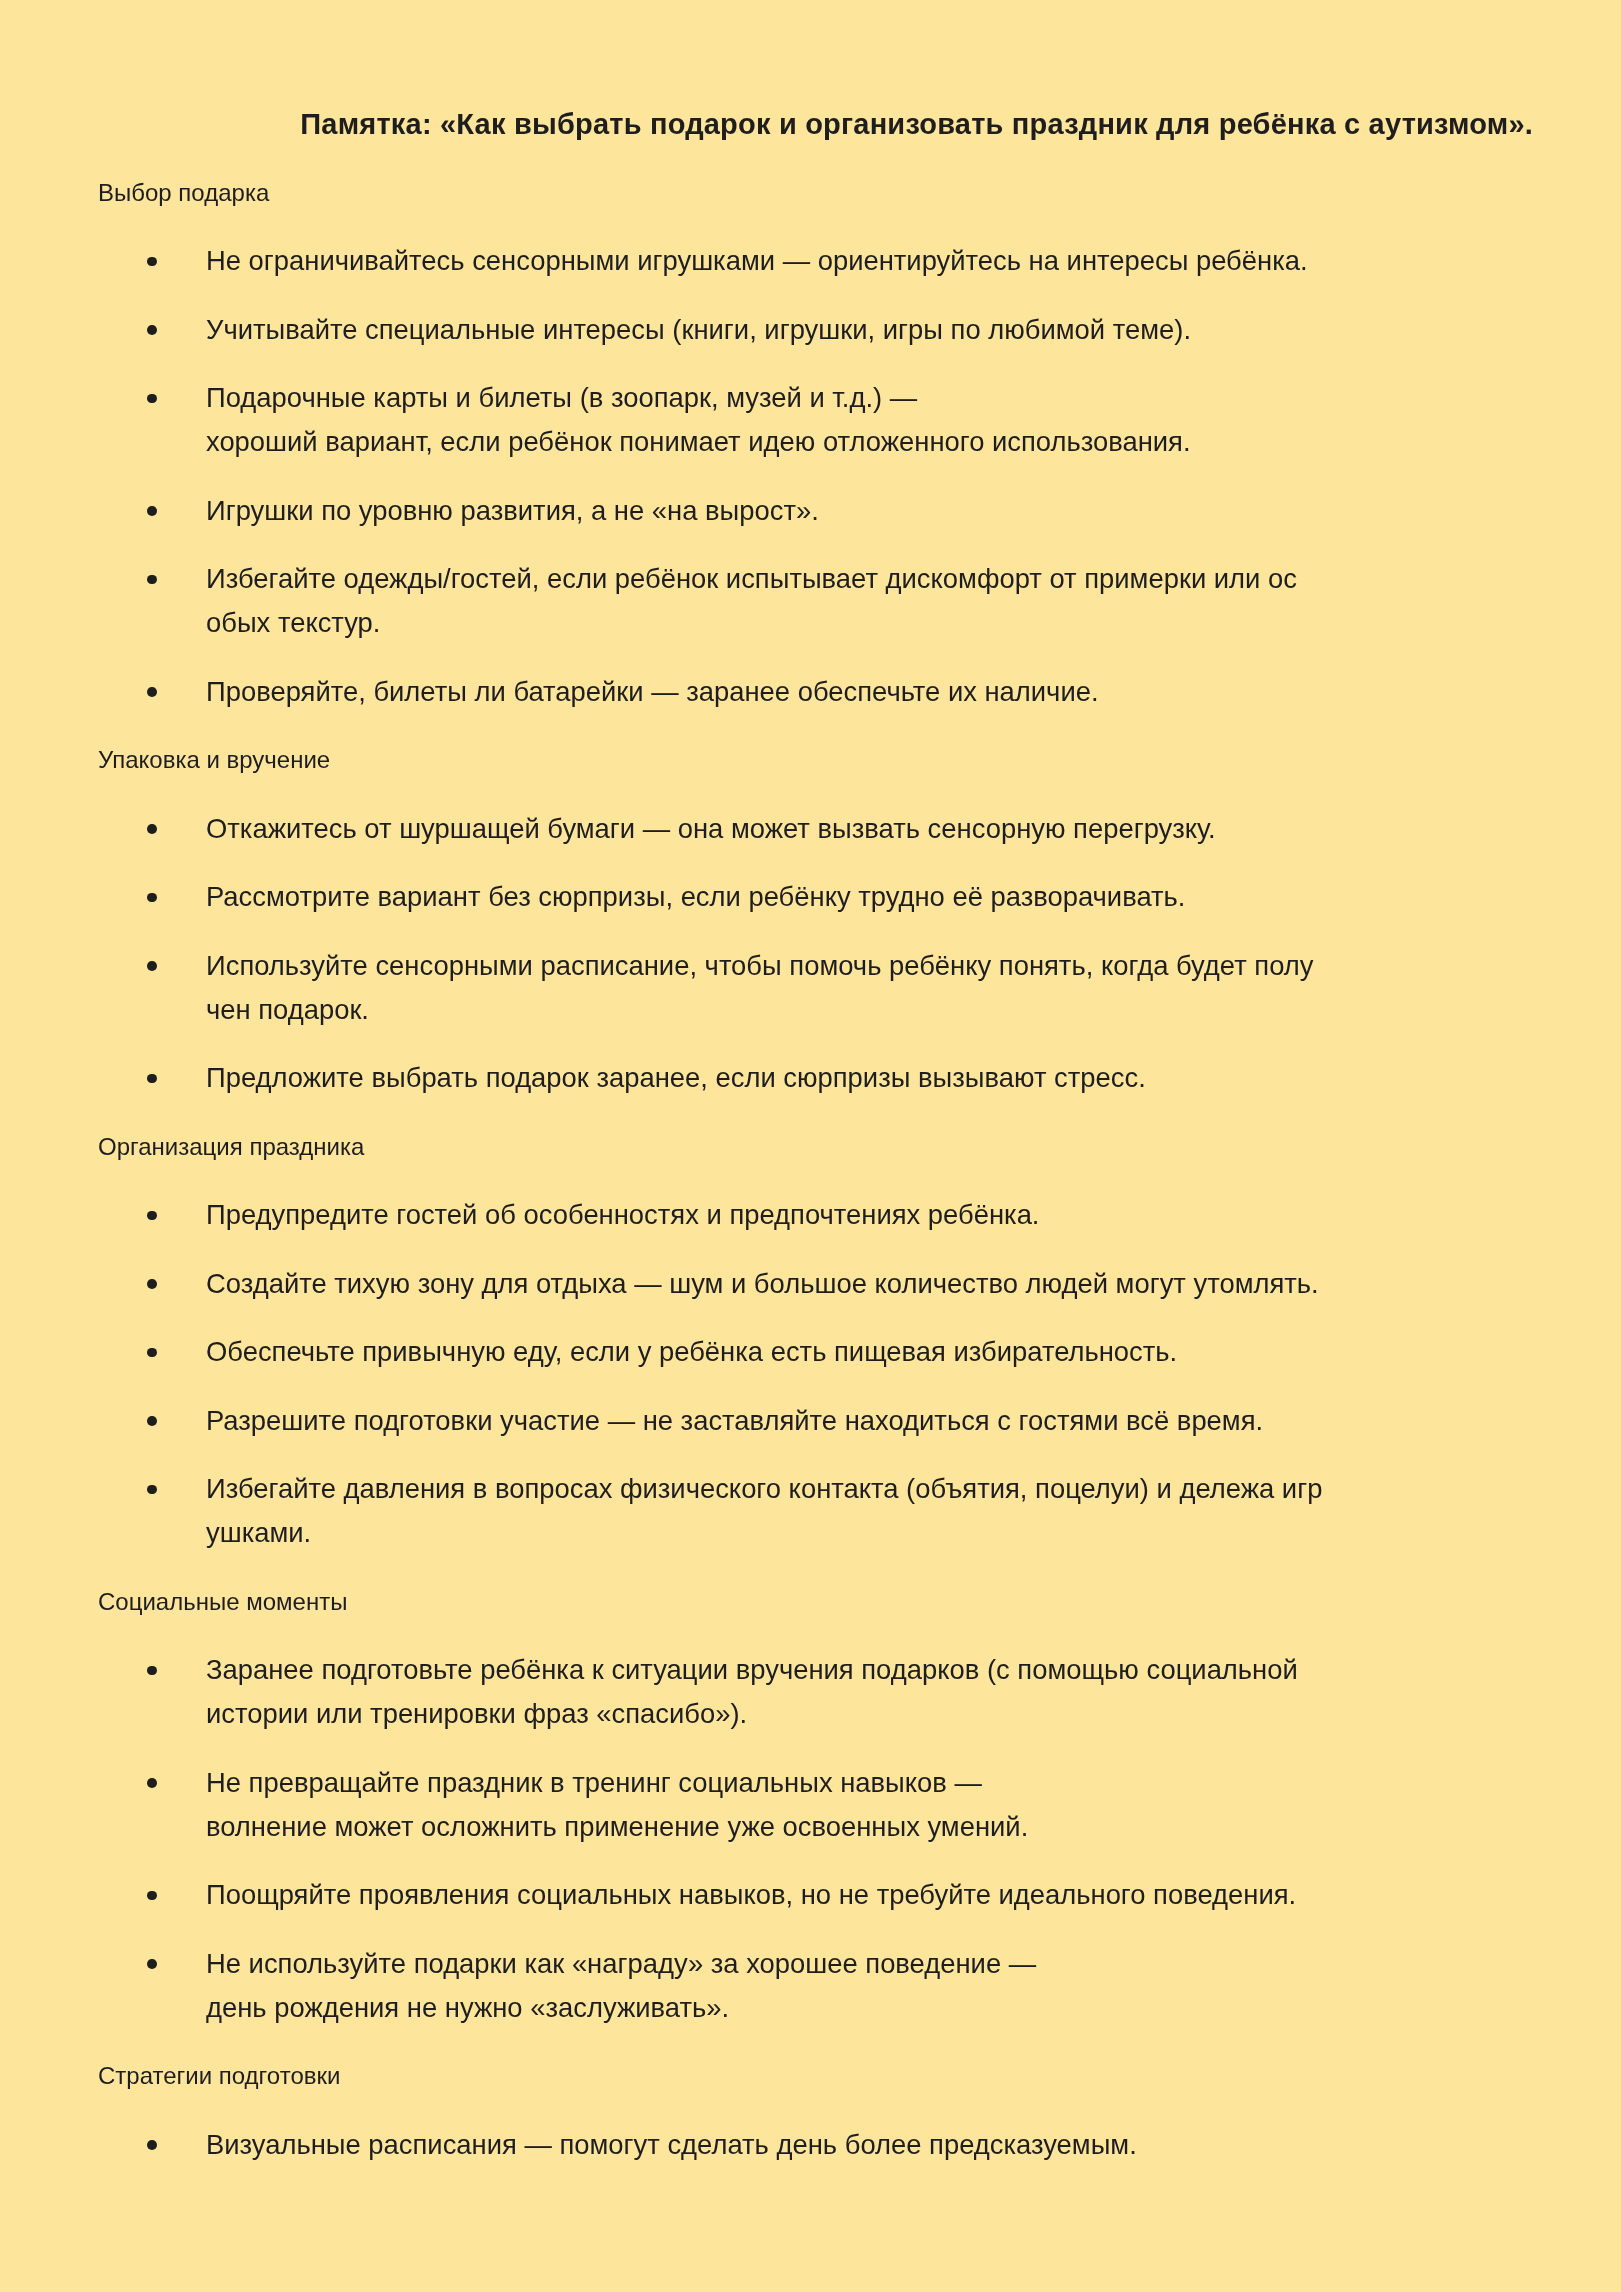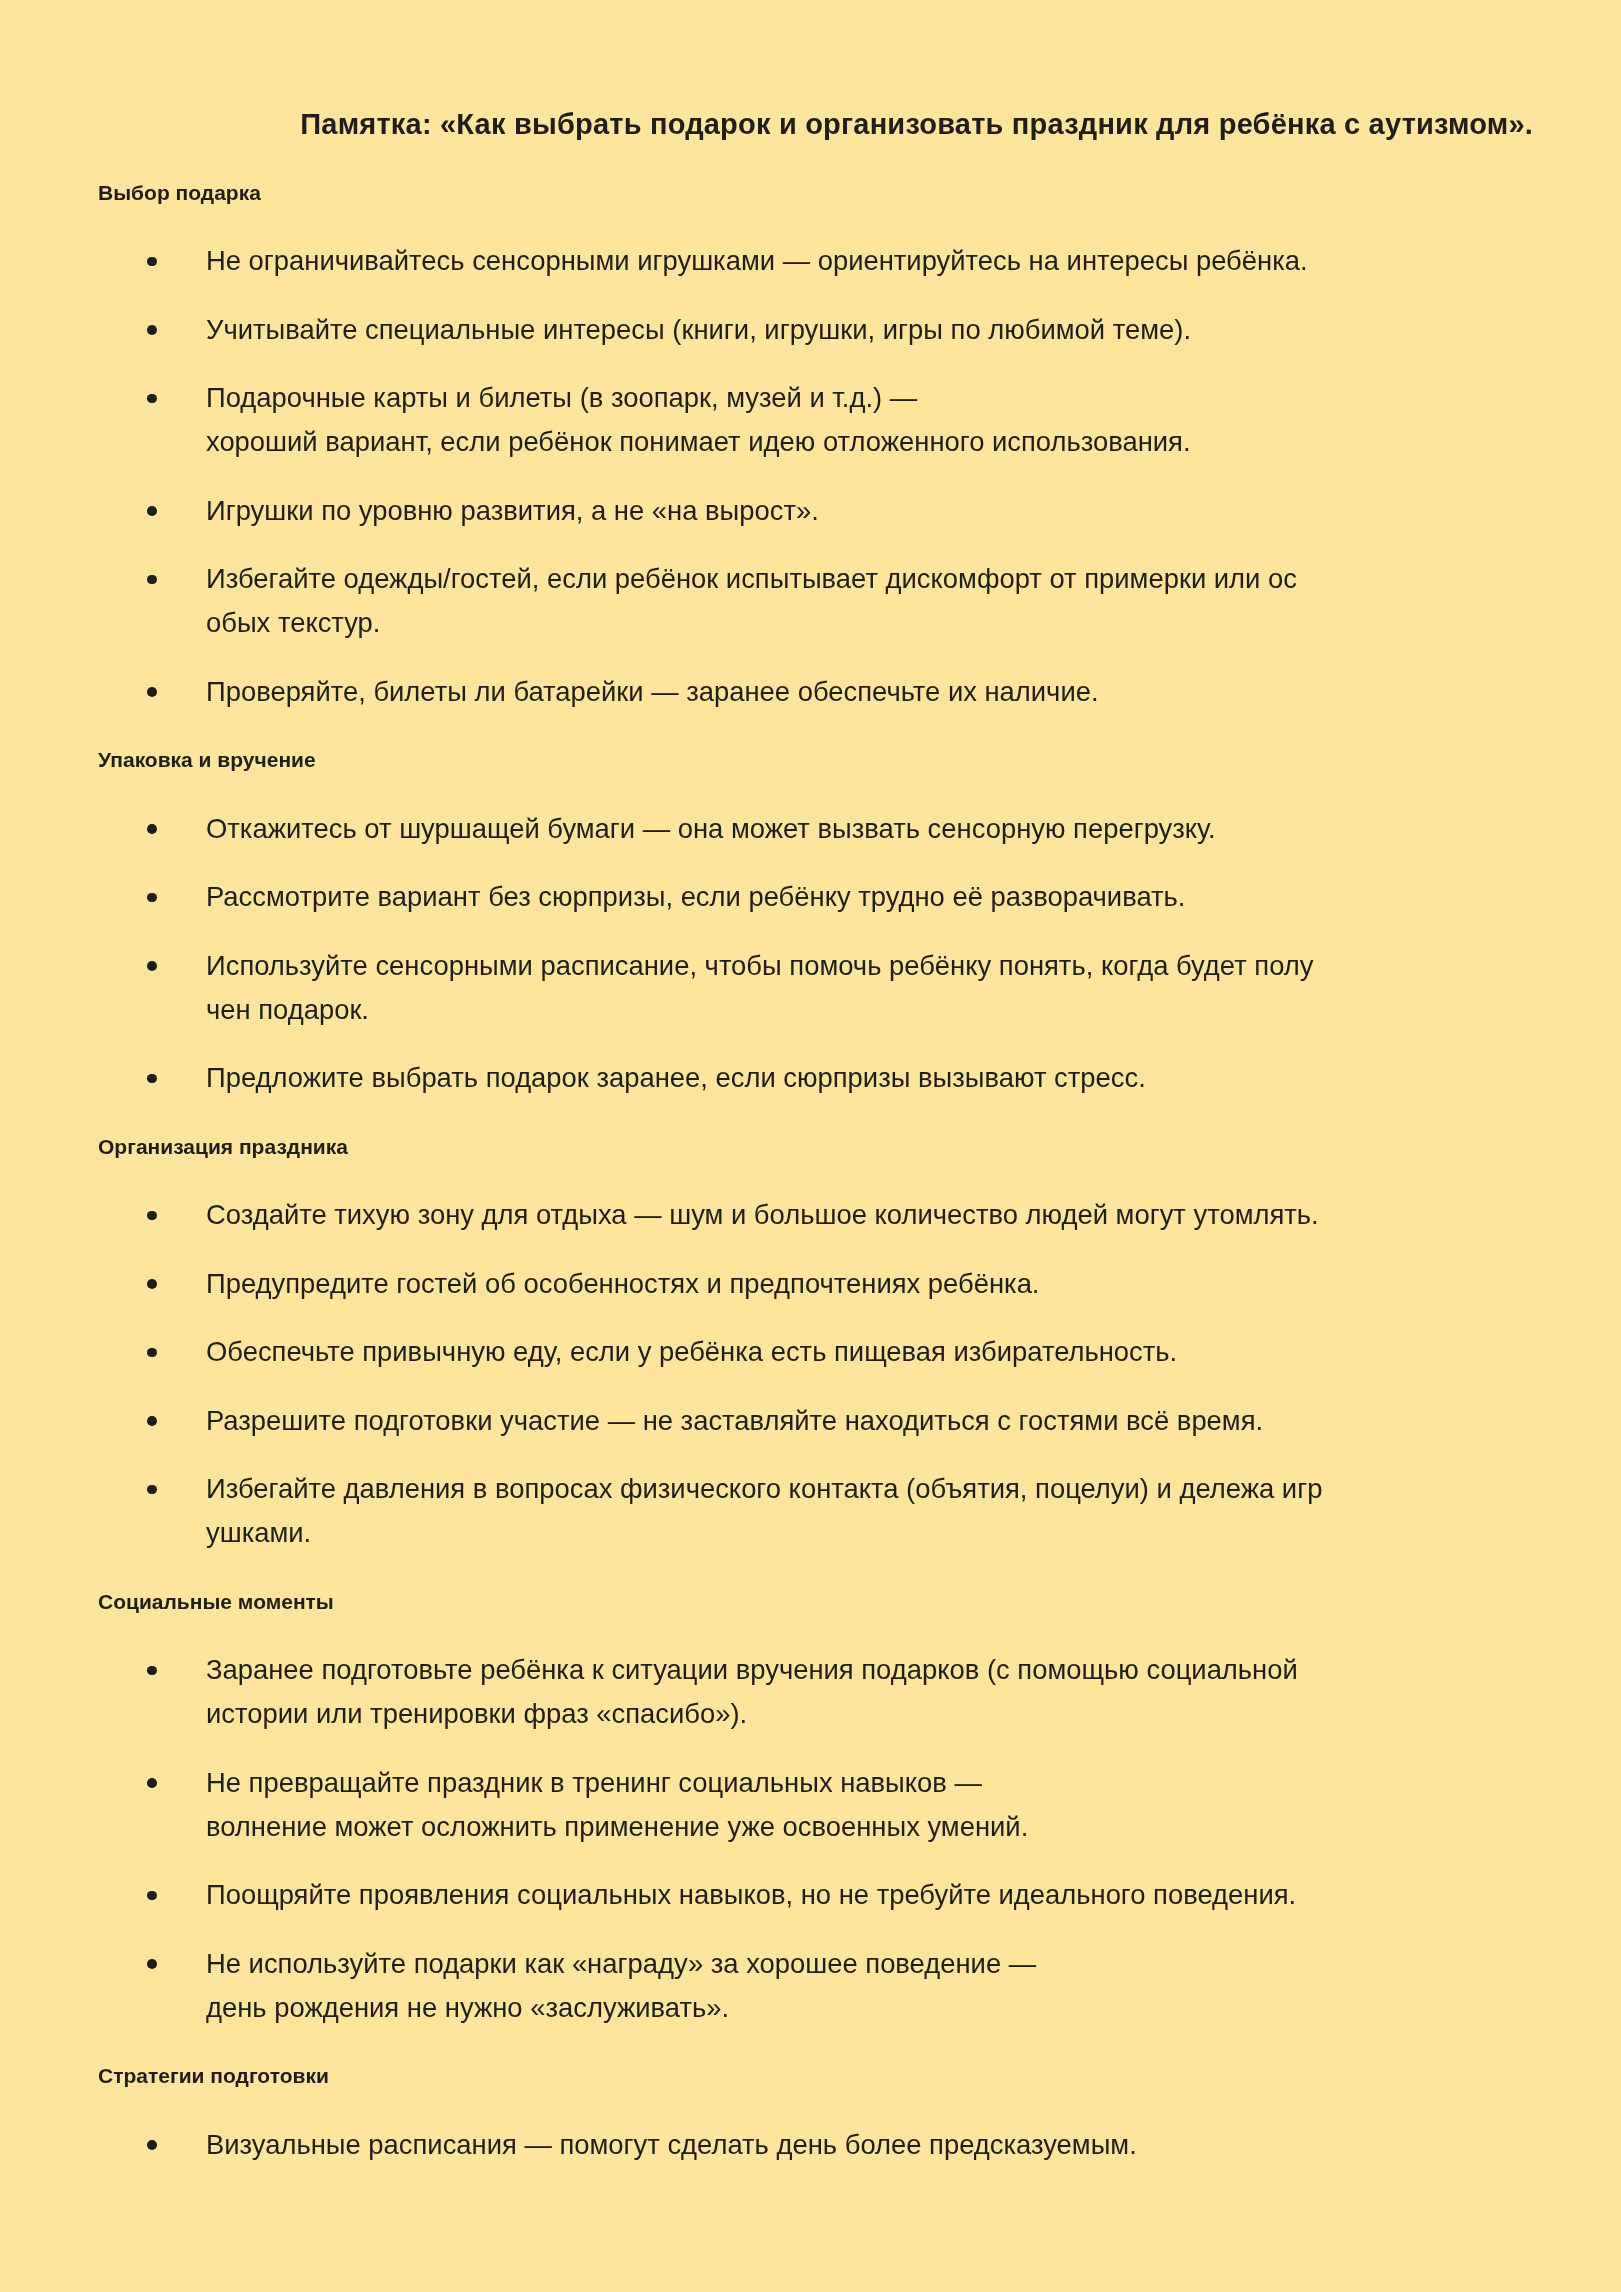--- a/index.html
+++ b/index.html
@@ -19,22 +19,22 @@
   }
   .title {
     text-align: right;
     font-weight: bold;
     font-size: 29px;
     line-height: 44px;
     margin: 0 0 24.5px 0;
     letter-spacing: 0.2px;
   }
   .heading {
-    font-weight: bold;
-    font-size: 21px;
+    font-weight: normal;
+    font-size: 24px;
     line-height: 44px;
     margin: 0 0 24.5px 0;
   }
   .bullet {
     position: relative;
     padding-left: 108px;
     font-size: 27.4px;
     line-height: 44px;
     margin: 0 0 24.5px 0;
   }
@@ -63,22 +63,22 @@
       <div class="bullet"><span class="dot"></span><span><strong>Подарочные карты и билеты</strong> (в зоопарк, музей и т.д.) —<br>хороший вариант, если ребёнок понимает идею отложенного использования.</span></div>
       <div class="bullet"><span class="dot"></span><span><strong>Игрушки по уровню развития</strong>, а не «на вырост».</span></div>
       <div class="bullet"><span class="dot"></span><span><strong>Избегайте одежды/гостей</strong>, если ребёнок испытывает дискомфорт от примерки или ос<br>обых текстур.</span></div>
       <div class="bullet"><span class="dot"></span><span><strong>Проверяйте, билеты ли батарейки</strong> — заранее обеспечьте их наличие.</span></div>
       <div class="heading">Упаковка и вручение</div>
       <div class="bullet"><span class="dot"></span><span><strong>Откажитесь от шуршащей бумаги</strong> — она может вызвать сенсорную перегрузку.</span></div>
       <div class="bullet"><span class="dot"></span><span><strong>Рассмотрите вариант без сюрпризы</strong>, если ребёнку трудно её разворачивать.</span></div>
       <div class="bullet"><span class="dot"></span><span><strong>Используйте сенсорными расписание</strong>, чтобы помочь ребёнку понять, когда будет полу<br>чен подарок.</span></div>
       <div class="bullet"><span class="dot"></span><span><strong>Предложите выбрать подарок заранее</strong>, если сюрпризы вызывают стресс.</span></div>
       <div class="heading">Организация праздника</div>
+      <div class="bullet"><span class="dot"></span><span><strong>Предупредите гостей</strong> об особенностях и предпочтениях ребёнка.</span></div>
       <div class="bullet"><span class="dot"></span><span><strong>Создайте тихую зону</strong> для отдыха — шум и большое количество людей могут утомлять.</span></div>
-      <div class="bullet"><span class="dot"></span><span><strong>Предупредите гостей</strong> об особенностях и предпочтениях ребёнка.</span></div>
       <div class="bullet"><span class="dot"></span><span><strong>Обеспечьте привычную еду</strong>, если у ребёнка есть пищевая избирательность.</span></div>
       <div class="bullet"><span class="dot"></span><span><strong>Разрешите подготовки участие</strong> — не заставляйте находиться с гостями всё время.</span></div>
       <div class="bullet"><span class="dot"></span><span><strong>Избегайте давления</strong> в вопросах физического контакта (объятия, поцелуи) и дележа игр<br>ушками.</span></div>
       <div class="heading">Социальные моменты</div>
       <div class="bullet"><span class="dot"></span><span><strong>Заранее подготовьте ребёнка</strong> к ситуации вручения подарков (с помощью социальной<br>истории или тренировки фраз «спасибо»).</span></div>
       <div class="bullet"><span class="dot"></span><span><strong>Не превращайте праздник в тренинг социальных навыков</strong> —<br>волнение может осложнить применение уже освоенных умений.</span></div>
       <div class="bullet"><span class="dot"></span><span><strong>Поощряйте проявления социальных навыков</strong>, но не требуйте идеального поведения.</span></div>
       <div class="bullet"><span class="dot"></span><span><strong>Не используйте подарки как «награду» за хорошее поведение</strong> —<br>день рождения не нужно «заслуживать».</span></div>
       <div class="heading">Стратегии подготовки</div>
       <div class="bullet"><span class="dot"></span><span><strong>Визуальные расписания</strong> — помогут сделать день более предсказуемым.</span></div>

